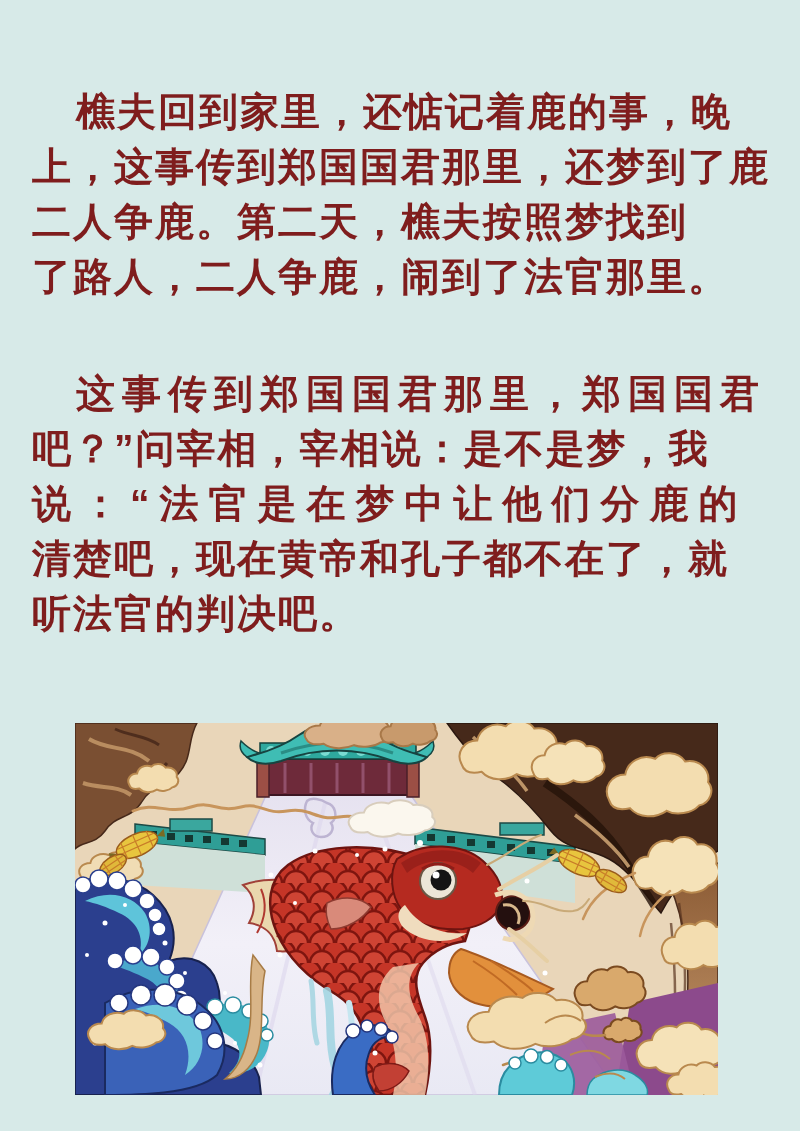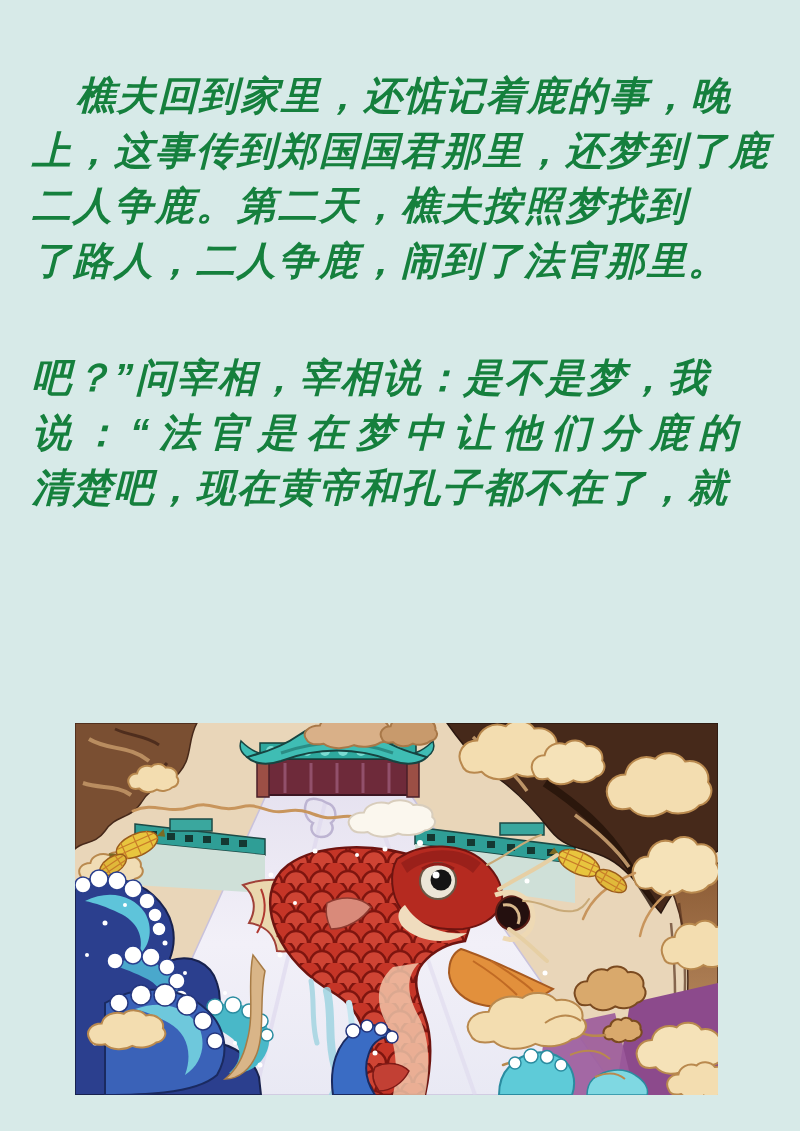--- a/index.html
+++ b/index.html
@@ -1,18 +1,18 @@
 <!DOCTYPE html>
 <html><head>
 <meta charset="utf-8">
 <style>
   html,body{margin:0;padding:0;}
   body{width:800px;height:1131px;background:#d7eae8;font-family:"Liberation Sans","DejaVu Sans",sans-serif;}
   .page{position:relative;width:800px;height:1131px;background:#d7eae8;overflow:hidden;}
-  .story{position:absolute;top:68px;left:32px;width:736px;color:#15803d;font-style:italic;}
+  .story{position:absolute;top:84px;left:32px;width:736px;color:#7f1d1d;}
   .para{margin:0;font-size:39px;font-weight:700;line-height:55px;letter-spacing:2px;}
   .para + .para{margin-top:62px;}
   .line{display:block;white-space:nowrap;}
   .line.indent{padding-left:44px;}
   .line.spread-sm{letter-spacing:7px;}
   .line.spread-lg{letter-spacing:10px;}
   .illustration{position:absolute;left:75px;top:723px;width:643px;height:372px;margin:0;}
   .illustration svg{display:block;width:643px;height:372px;}
 </style>
 </head>
@@ -21,23 +21,25 @@
 <main class="page">
 
   <section class="story">
     <p class="para">
       <span class="line indent">樵夫回到家里，还惦记着鹿的事，晚</span>
       <span class="line">上，这事传到郑国国君那里，还梦到了鹿</span>
       <span class="line">二人争鹿。第二天，樵夫按照梦找到</span>
       <span class="line">了路人，二人争鹿，闹到了法官那里。</span>
     </p>
     <p class="para">
+      <span class="line indent spread-sm">这事传到郑国国君那里，郑国国君</span>
       <span class="line">吧？”问宰相，宰相说：是不是梦，我</span>
       <span class="line spread-lg">说：“法官是在梦中让他们分鹿的</span>
       <span class="line">清楚吧，现在黄帝和孔子都不在了，就</span>
+      <span class="line">听法官的判决吧。</span>
     </p>
   </section>
 
   <figure class="illustration" role="img" aria-label="红色锦鲤跃龙门插画：红鲤鱼跃出碧波浪花，背后是青瓦龙门、褐色山峦、金色祥云与玉米灯笼">
     <svg viewBox="0 0 643 372" xmlns="http://www.w3.org/2000/svg">
       <defs>
         <path id="cloudBlob" d="M8,38 C2,28 10,18 22,18 C24,8 36,2 48,6 C54,0 68,0 74,8 C86,6 96,14 94,24 C100,30 96,40 86,42 C80,48 66,50 58,46 C48,52 34,52 26,44 C16,46 10,44 8,38 Z" vector-effect="non-scaling-stroke"></path>
         <pattern id="scales" width="26" height="20" patternUnits="userSpaceOnUse">
           <rect width="26" height="20" fill="#bf2e22"></rect>
           <circle cx="13" cy="0" r="12" fill="#cf4434" stroke="#7e150f" stroke-width="2.5"></circle>

